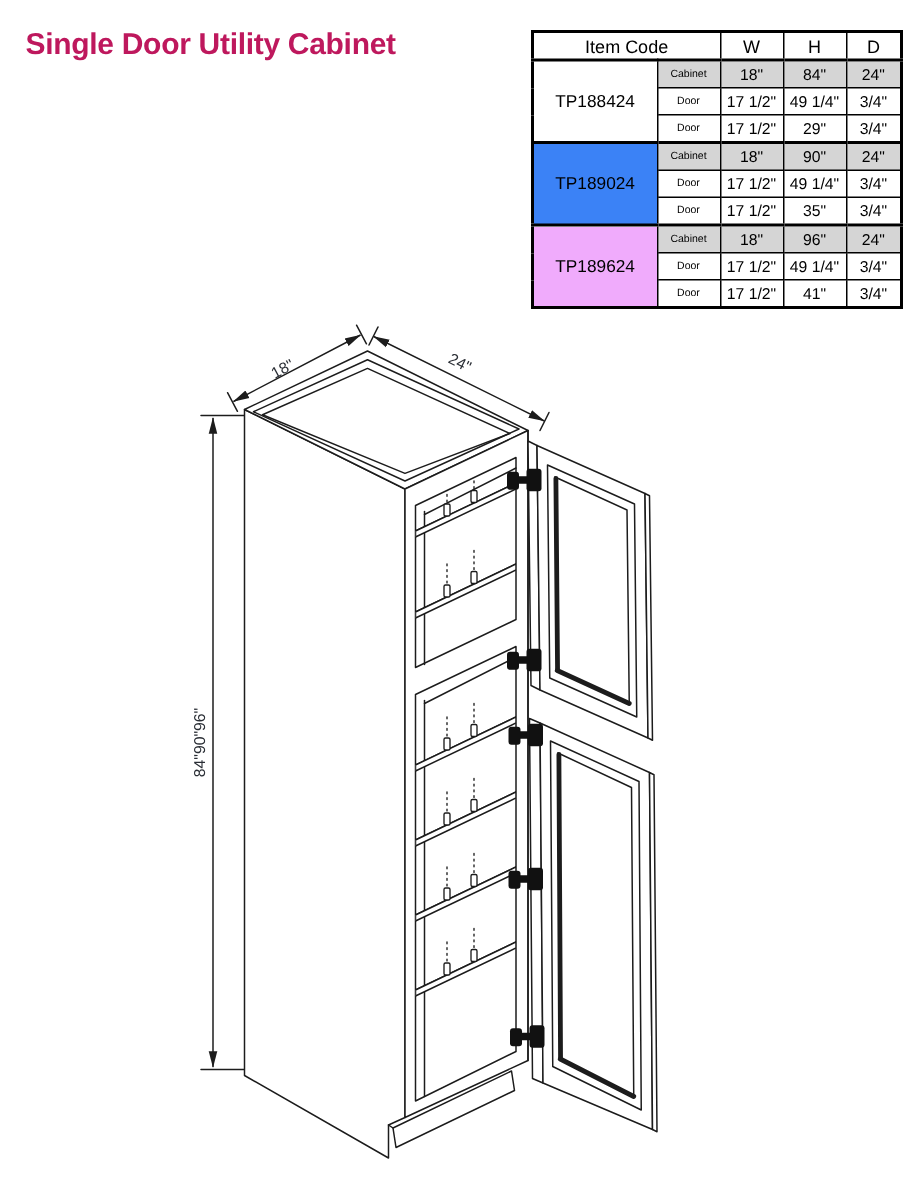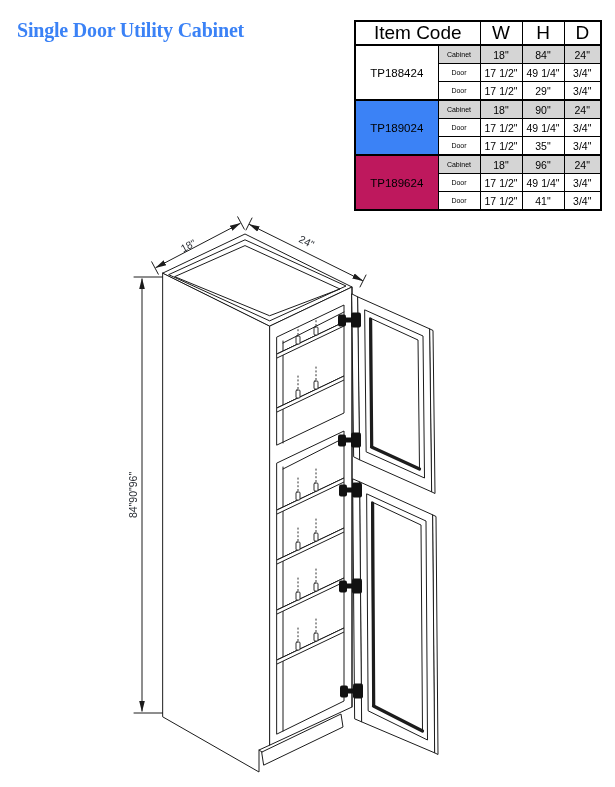--- a/index.html
+++ b/index.html
@@ -1,27 +1,27 @@
 <!DOCTYPE html>
 <html><head>
 <meta charset="utf-8">
 <style>
   html,body{margin:0;padding:0;background:#fff;}
   body{width:615px;height:787px;position:relative;overflow:hidden;
        font-family:"Liberation Sans",sans-serif;color:#000;}
   .page-title{position:absolute;left:17px;top:6px;font-size:20px;font-weight:700;
-              color:#3b82f6;letter-spacing:-0.2px;white-space:nowrap;font-family:Liberation Serif, serif;}
+              color:#be185d;letter-spacing:-0.2px;white-space:nowrap;}
   .drawing{position:absolute;left:0;top:0;}
   
   .spec-table{position:absolute;left:354px;top:20px;border-collapse:collapse;
               table-layout:fixed;width:246px;background:#fff;}
   .spec-table td,.spec-table th{border:1.5px solid #000;padding:0;text-align:center;
               vertical-align:middle;overflow:hidden;white-space:nowrap;}
   .spec-table{border:2.5px solid #000;}
-  .hdr td{height:25px;font-size:19px;font-weight:500;border-bottom:2.5px solid #000;}
+  .hdr td{height:25px;font-size:12px;font-weight:500;border-bottom:2.5px solid #000;}
   .grp-start td{border-top:2.5px solid #000;}
   .spec-table td{height:17px;}
   .code{font-size:11.5px;font-weight:400;}
   .plabel{font-size:7px;}
   .val{font-size:10.5px;}
   .cabrow td{background:#d5d5d5;}
 </style>
 </head>
 <body>
 
@@ -77,21 +77,21 @@
     <td class="val">3/4"</td>
   </tr>
   <tr>
     <td class="plabel">Door</td>
     <td class="val">17 1/2"</td>
     <td class="val">35"</td>
     <td class="val">3/4"</td>
   </tr>
 
   <tr class="grp-start cabrow">
-    <td class="code" rowspan="3" style="background:#be185d">TP189624</td>
+    <td class="code" rowspan="3" style="background:#f0abfc">TP189624</td>
     <td class="plabel">Cabinet</td>
     <td class="val">18"</td>
     <td class="val">96"</td>
     <td class="val">24"</td>
   </tr>
   <tr>
     <td class="plabel">Door</td>
     <td class="val">17 1/2"</td>
     <td class="val">49 1/4"</td>
     <td class="val">3/4"</td>

